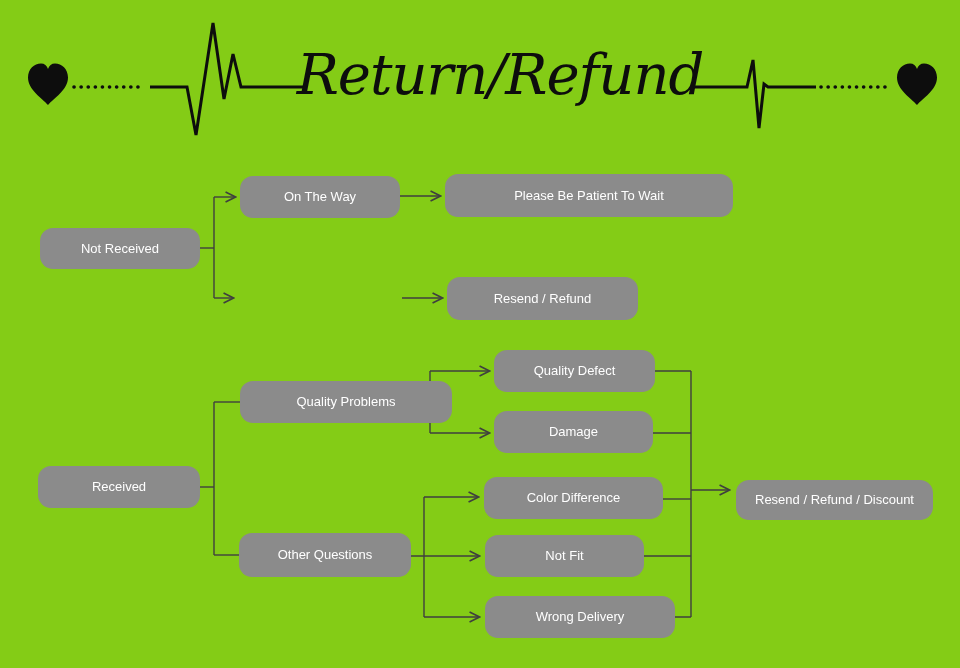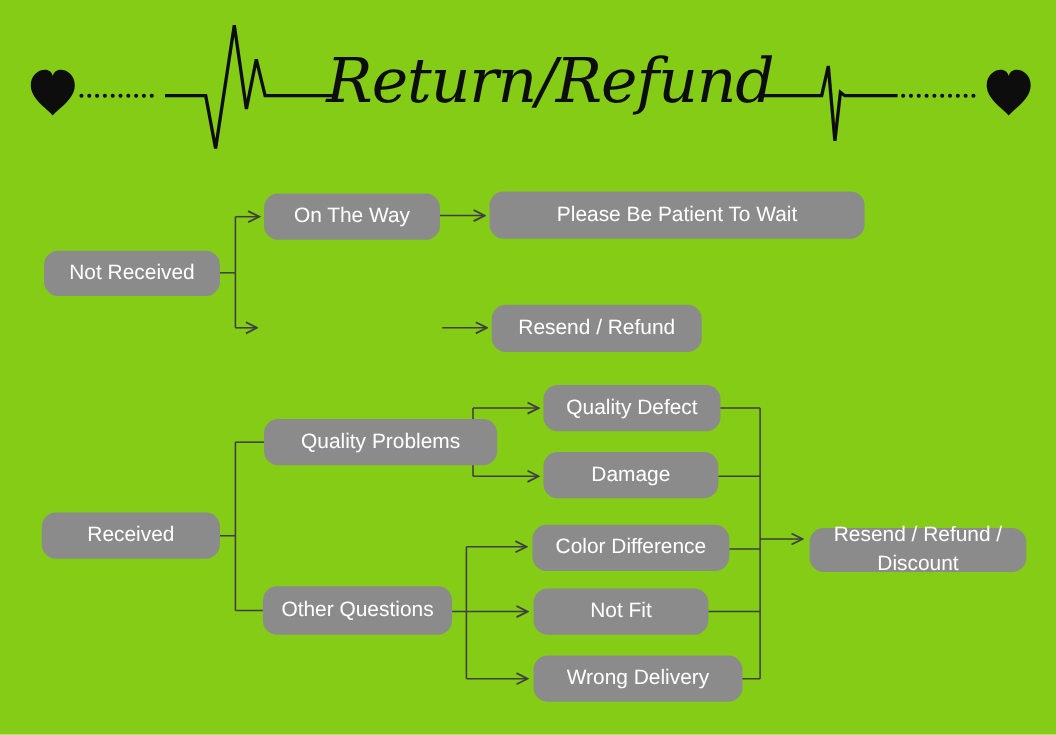--- a/index.html
+++ b/index.html
@@ -33,21 +33,21 @@
   .connectors{
     position:absolute;left:0;top:0;width:960px;height:668px;
   }
   .node{
     position:absolute;
     background:var(--box);
     color:var(--box-text);
     border-radius:13px;
     display:flex;align-items:center;justify-content:center;
     text-align:center;
-    font-size:19px;
+    font-size:13px;
     line-height:1.35;
     padding:0 6px;
     box-sizing:border-box;
   }
 </style>
 </head>
 <body>
 
 <div class="stage">
 
@@ -94,21 +94,21 @@
     <line x1="653" y1="433" x2="691" y2="433"></line>
     <line x1="663" y1="499" x2="691" y2="499"></line>
     <line x1="644" y1="556" x2="691" y2="556"></line>
     <line x1="647" y1="617" x2="691" y2="617"></line>
     <line x1="691" y1="371" x2="691" y2="617"></line>
     <line x1="691" y1="490" x2="729" y2="490" marker-end="url(#arrow)"></line>
   </svg>
 
   <div class="node" style="left:40px;top:228px;width:160px;height:41px">Not Received</div>
   <div class="node" style="left:240px;top:176px;width:160px;height:42px">On The Way</div>
-  <div class="node" style="left:445px;top:174px;width:341px;height:43px">Please Be Patient To Wait</div>
+  <div class="node" style="left:445px;top:174px;width:288px;height:43px">Please Be Patient To Wait</div>
   <div class="node" style="left:447px;top:277px;width:191px;height:43px">Resend / Refund</div>
   <div class="node" style="left:38px;top:466px;width:162px;height:42px">Received</div>
   <div class="node" style="left:240px;top:381px;width:212px;height:42px">Quality Problems</div>
   <div class="node" style="left:239px;top:533px;width:172px;height:44px">Other Questions</div>
   <div class="node" style="left:494px;top:350px;width:161px;height:42px">Quality Defect</div>
   <div class="node" style="left:494px;top:411px;width:159px;height:42px">Damage</div>
   <div class="node" style="left:484px;top:477px;width:179px;height:42px">Color Difference</div>
   <div class="node" style="left:485px;top:535px;width:159px;height:42px">Not Fit</div>
   <div class="node" style="left:485px;top:596px;width:190px;height:42px">Wrong Delivery</div>
   <div class="node" style="left:736px;top:480px;width:197px;height:40px">Resend / Refund / Discount</div>

